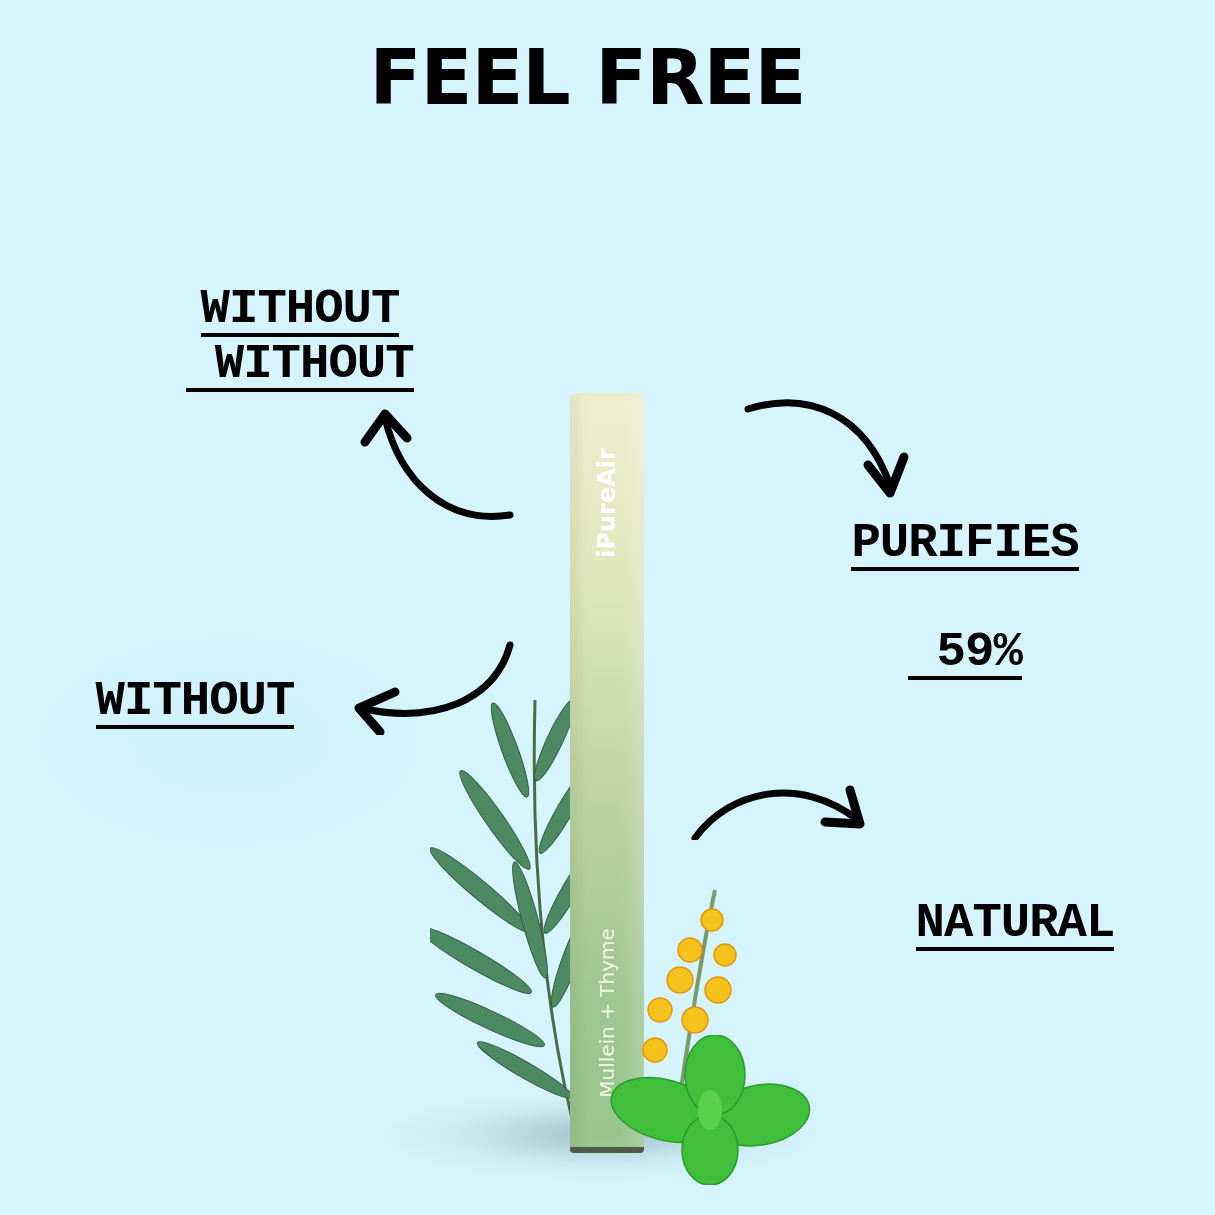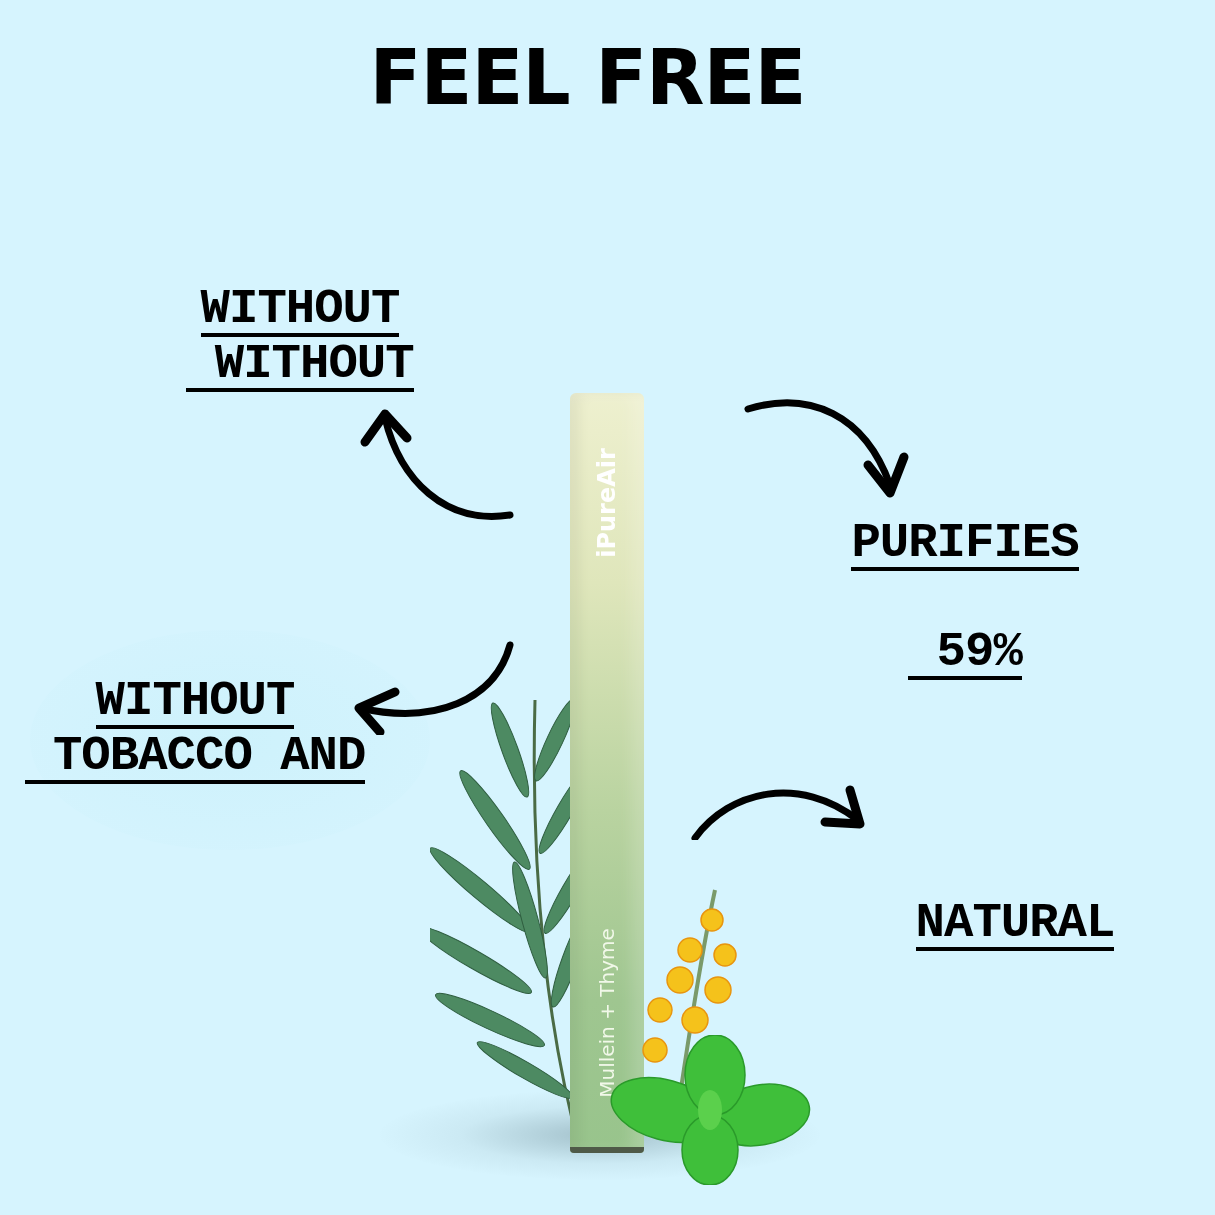--- a/index.html
+++ b/index.html
@@ -78,21 +78,21 @@
 </div>
 
 <div class="feature" style="left:725px; top:500px; width:480px;margin-top:16px;">
   <span>PURIFIES</span><br>
   <br>
   <span> 59%</span>
 </div>
 
 <div class="feature" style="left:5px; top:674px; width:380px;">
   <span>WITHOUT</span><br>
-  <span> TOBACCO AND</span><br>
+  <br>
 </div>
 
 <div class="feature" style="left:830px; top:872px; width:370px;margin-top:24px;">
   <span>NATURAL</span><br>
 </div>
 
 <svg class="arrow" style="left:355px; top:400px;" width="170" height="130" viewBox="0 0 170 130">
   <path d="M155 115 C 90 125, 45 80, 30 18" stroke="#000" stroke-width="7" fill="none" stroke-linecap="round"></path>
   <path d="M10 42 L30 14 L52 38" stroke="#000" stroke-width="9" fill="none" stroke-linecap="round" stroke-linejoin="round"></path>
 </svg>

